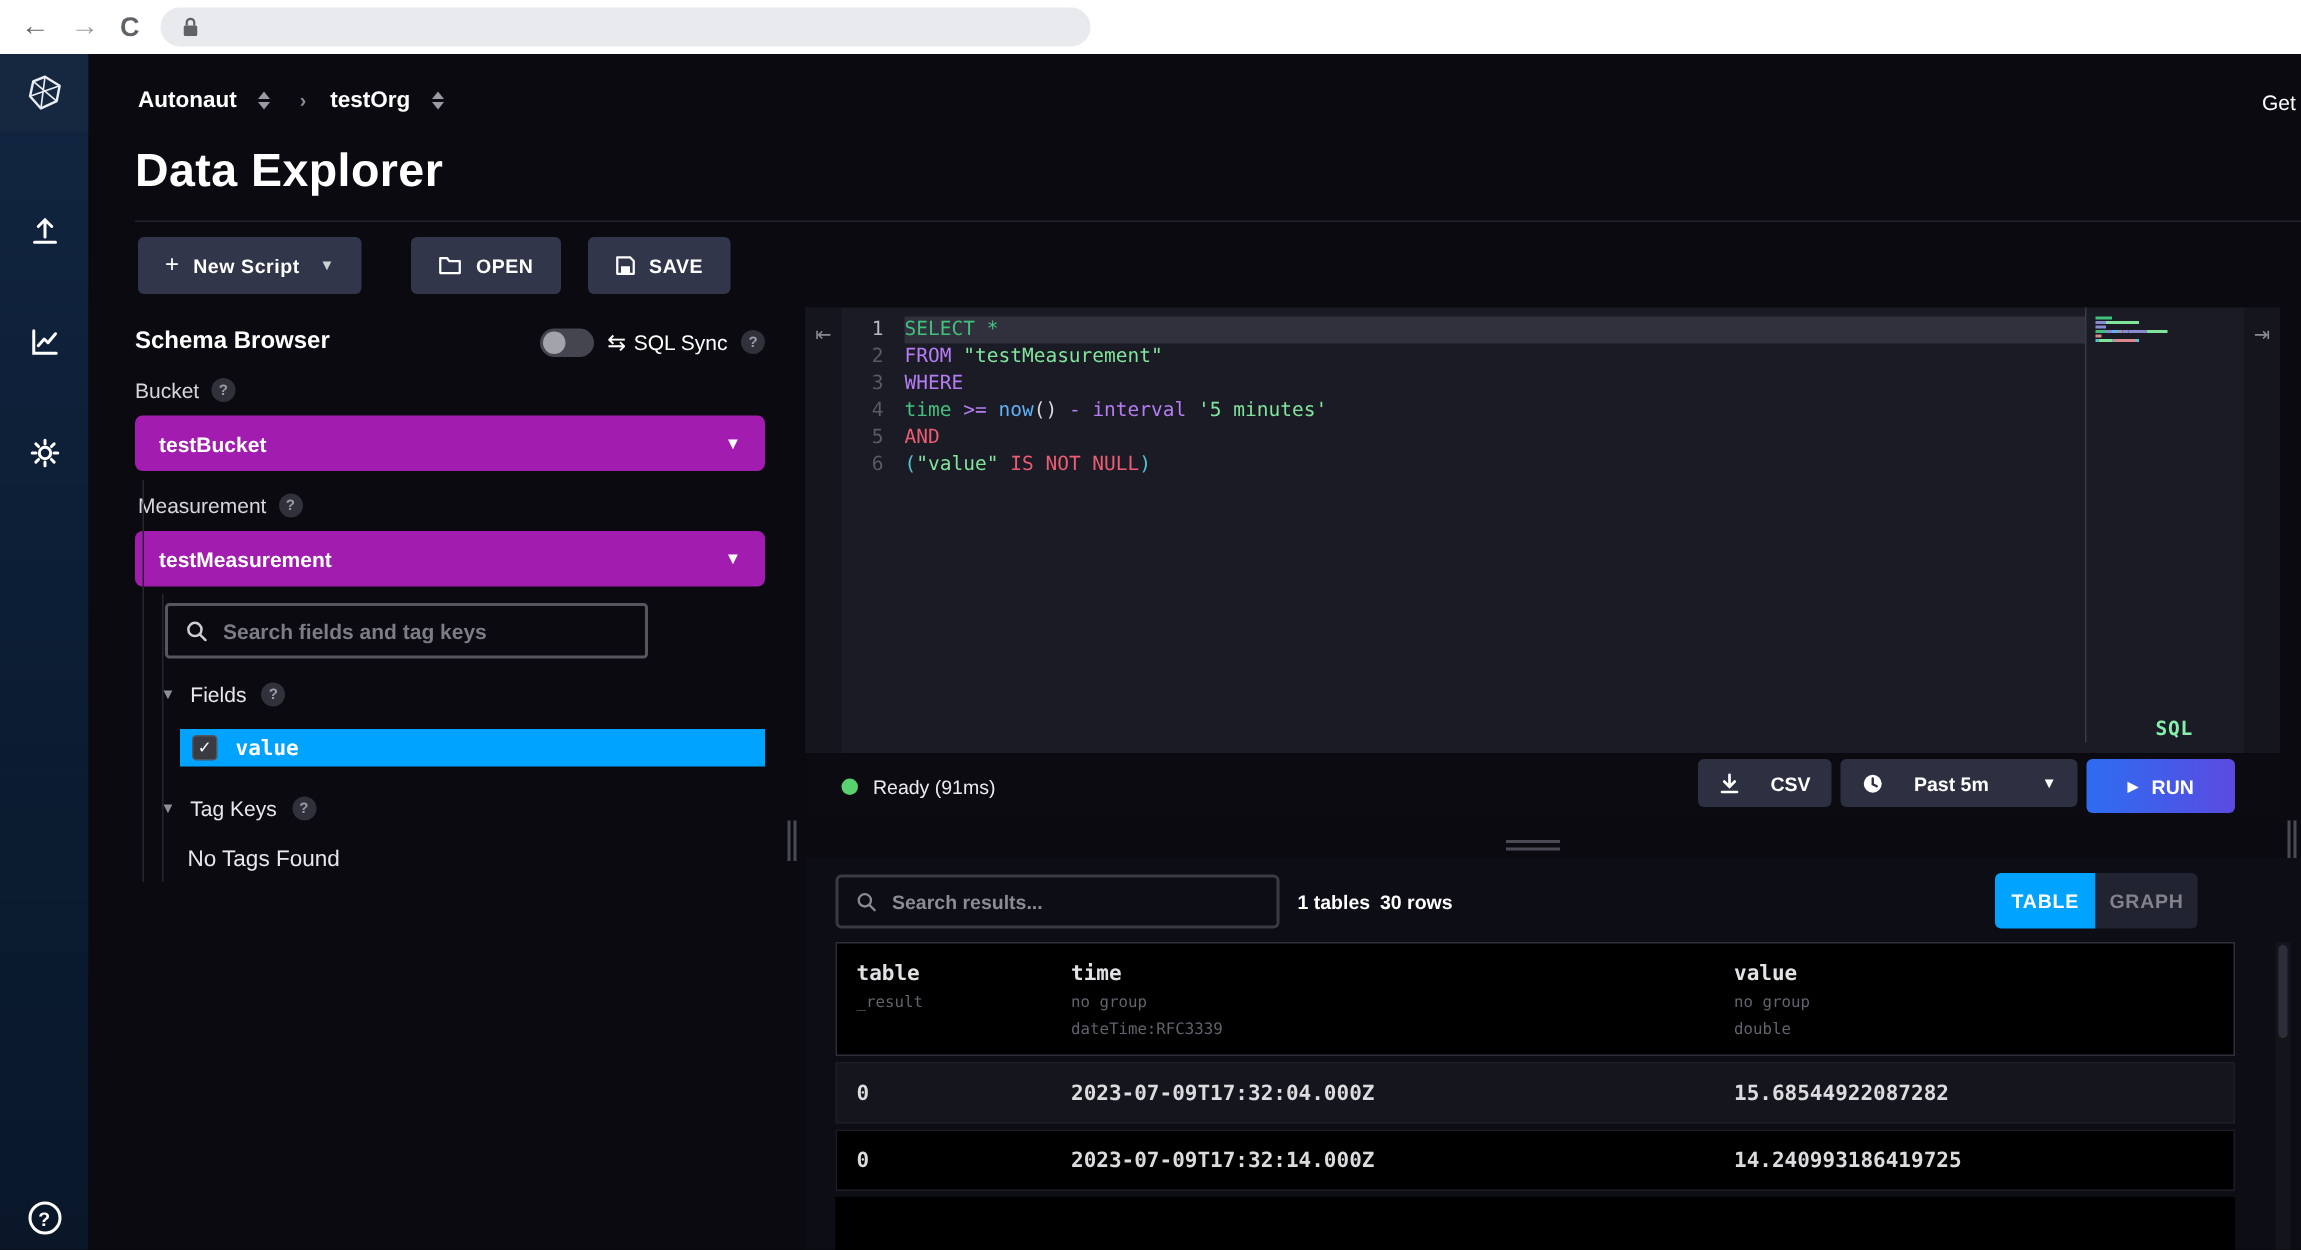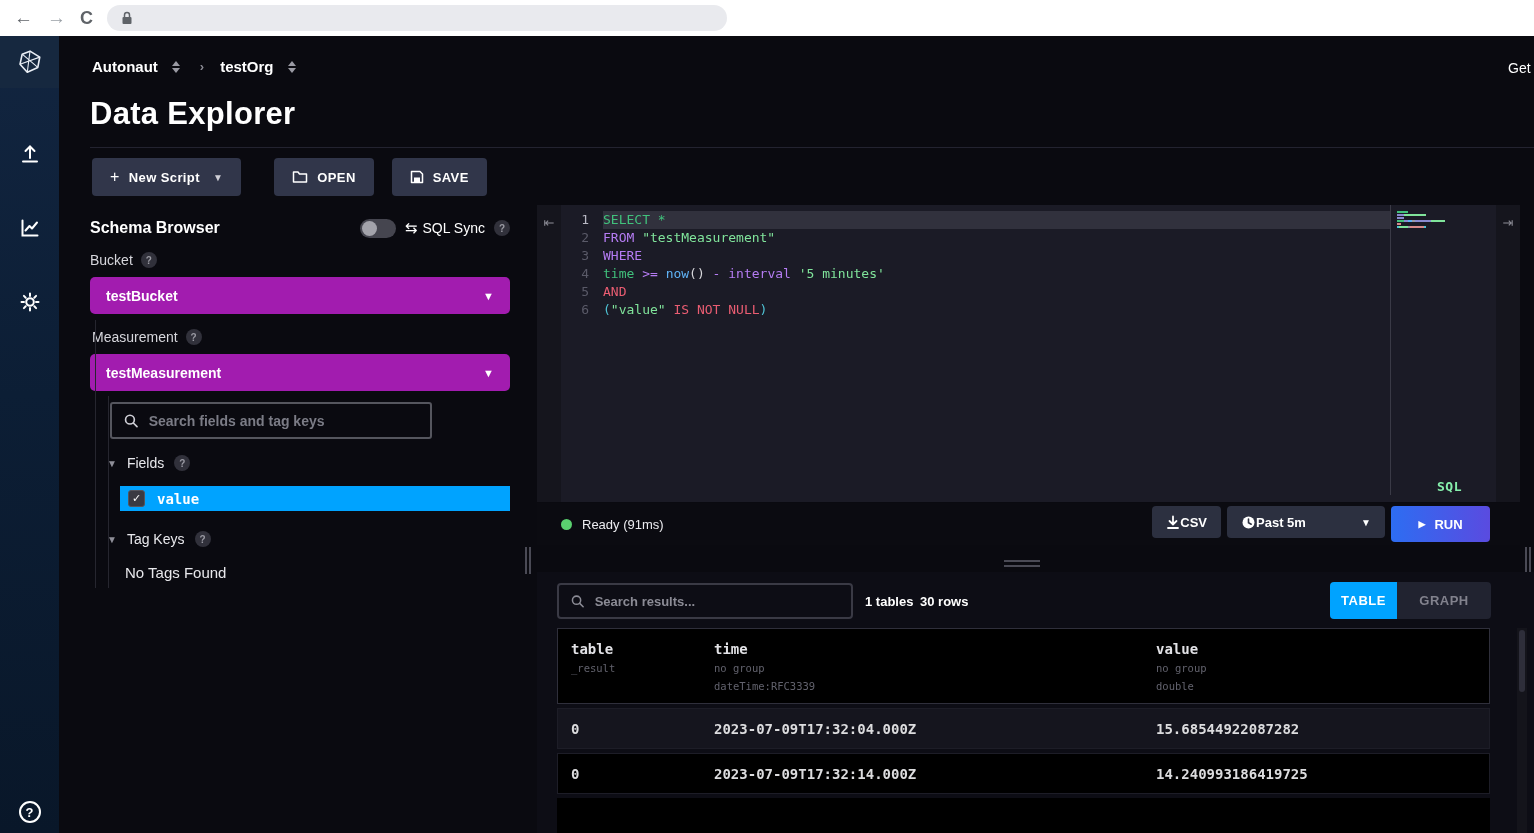--- a/index.html
+++ b/index.html
@@ -104,21 +104,21 @@
   .mini-g { background:#41c17c; } .mini-s { background:#80e49b; } .mini-p { background:#8a8ad0; }
   .mini-b { background:#5fb2f5; } .mini-r { background:#d88a8a; } .mini-w { background:#9a9aa6; } .mini-c { background:#4fc4d6; }
   .sql-label { position:absolute; right:34px; bottom:6px; color:#86efac; font-size:13px; font-weight:bold; letter-spacing:.5px; }
 
   
   .status-bar { left:478px; top:467px; width:983px; height:42px; background:#0b0b11; display:flex; align-items:center; }
   .ready-dot { width:11px; height:11px; border-radius:50%; background:#5ad16f; margin-left:24px; }
   .ready-text { color:#ececf0; font-size:13px; margin-left:10px; }
   .status-btns { margin-left:auto; margin-right:30px; display:flex; gap:6px; }
   .sbtn { height:25px; background:#2c3040; border-radius:4px; color:#fff; font-size:13px; font-weight:bold;
-    display:flex; align-items:center; gap:0; padding:16px 14px; cursor:pointer; }
+    display:flex; align-items:center; gap:20px; padding:16px 14px; cursor:pointer; }
   .sbtn.range { width:158px; }
   .sbtn.range .dd-caret { margin-left:auto; font-size:10px; }
   .run-btn { height:36px; width:99px; border-radius:4px; background:linear-gradient(90deg,#2d6df2,#5a4be0);
     color:#fff; font-size:13px; font-weight:bold; display:flex; align-items:center; justify-content:center; gap:9px; cursor:pointer; }
   .run-play { font-size:9px; }
 
   
   .h-handle { left:945px; top:524px; width:36px; cursor:row-resize; }
   .h-handle div { height:2px; background:#4a4a55; margin-bottom:3px; }
   .v-handle { top:511px; width:8px; cursor:col-resize; display:flex; gap:2px; }
@@ -130,21 +130,21 @@
   .results-search { position:absolute; left:20px; top:11px; width:296px; height:36px; border:2px solid #3a3a45;
     border-radius:4px; display:flex; align-items:center; gap:10px; padding:0 12px; }
   .results-search input { font-size:13px; }
   .results-search input::placeholder { color:#8b8b95; }
   .meta { position:absolute; top:22px; color:#fff; font-size:13px; font-weight:bold; }
   .meta.tables { left:328px; } .meta.rows { left:383px; }
   .view-toggle { position:absolute; left:793px; top:10px; display:flex; }
   .vt { height:37px; display:flex; align-items:center; justify-content:center; font-size:13px; font-weight:bold;
     letter-spacing:.5px; cursor:pointer; }
   .vt.table { width:67px; background:#00a3ff; color:#fff; border-radius:4px 0 0 4px; }
-  .vt.graph { width:94px; background:#212330; color:#82828d; border-radius:0 4px 4px 0; }
+  .vt.graph { width:68px; background:#212330; color:#82828d; border-radius:0 4px 4px 0; }
 
   .rtable { position:absolute; left:20px; top:56px; width:933px; font-family:"DejaVu Sans Mono", monospace; }
   .rt-head { height:76px; background:#000; border:1px solid #2f2f3b; display:grid;
     grid-template-columns:143px 442px 1fr; padding:12px 0 0 13px; }
   .rt-col-name { color:#e2e2e6; font-size:14px; font-weight:bold; }
   .rt-col-sub { color:#62626d; font-size:10.5px; margin-top:5px; line-height:13px; }
   .rt-row { height:41px; margin-top:4px; display:grid; grid-template-columns:143px 442px 1fr;
     align-items:center; padding-left:13px; border:1px solid #1d1d27; }
   .rt-row.odd { background:#15151e; }
   .rt-row.even { background:#000; }

